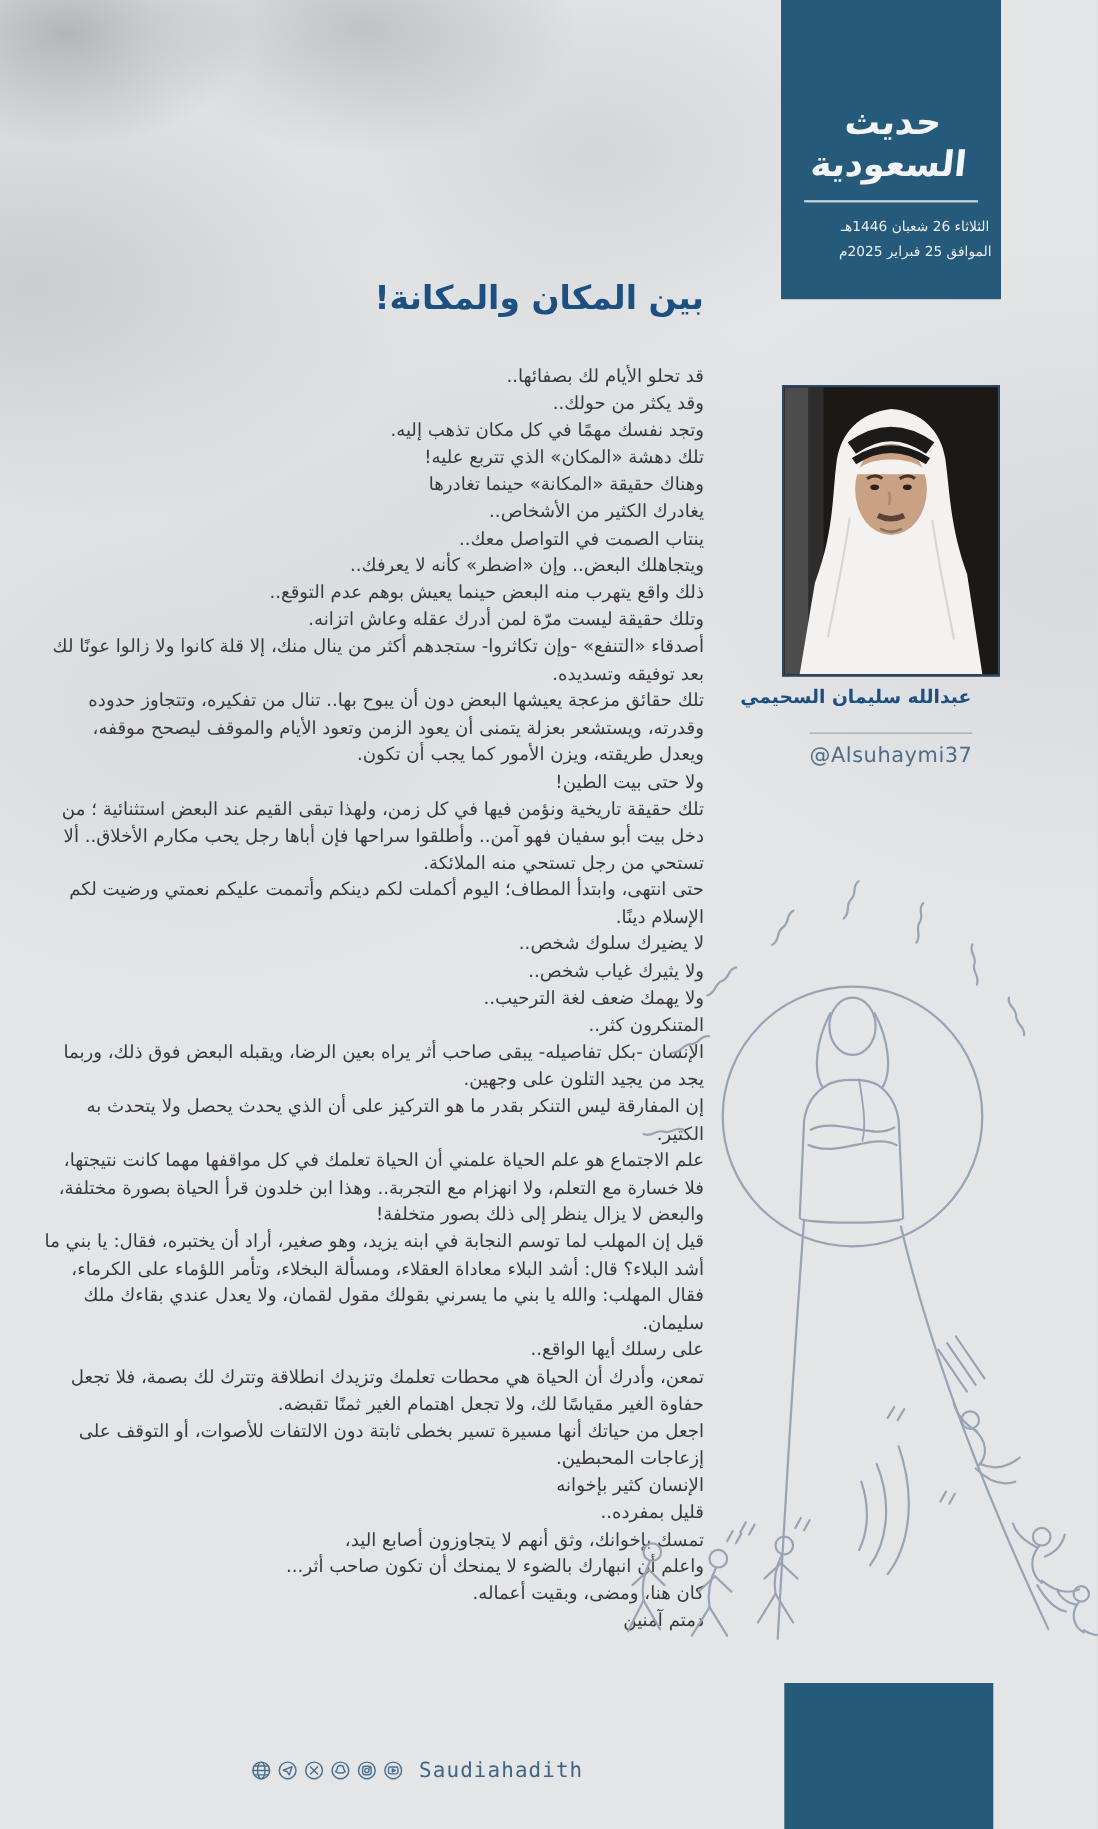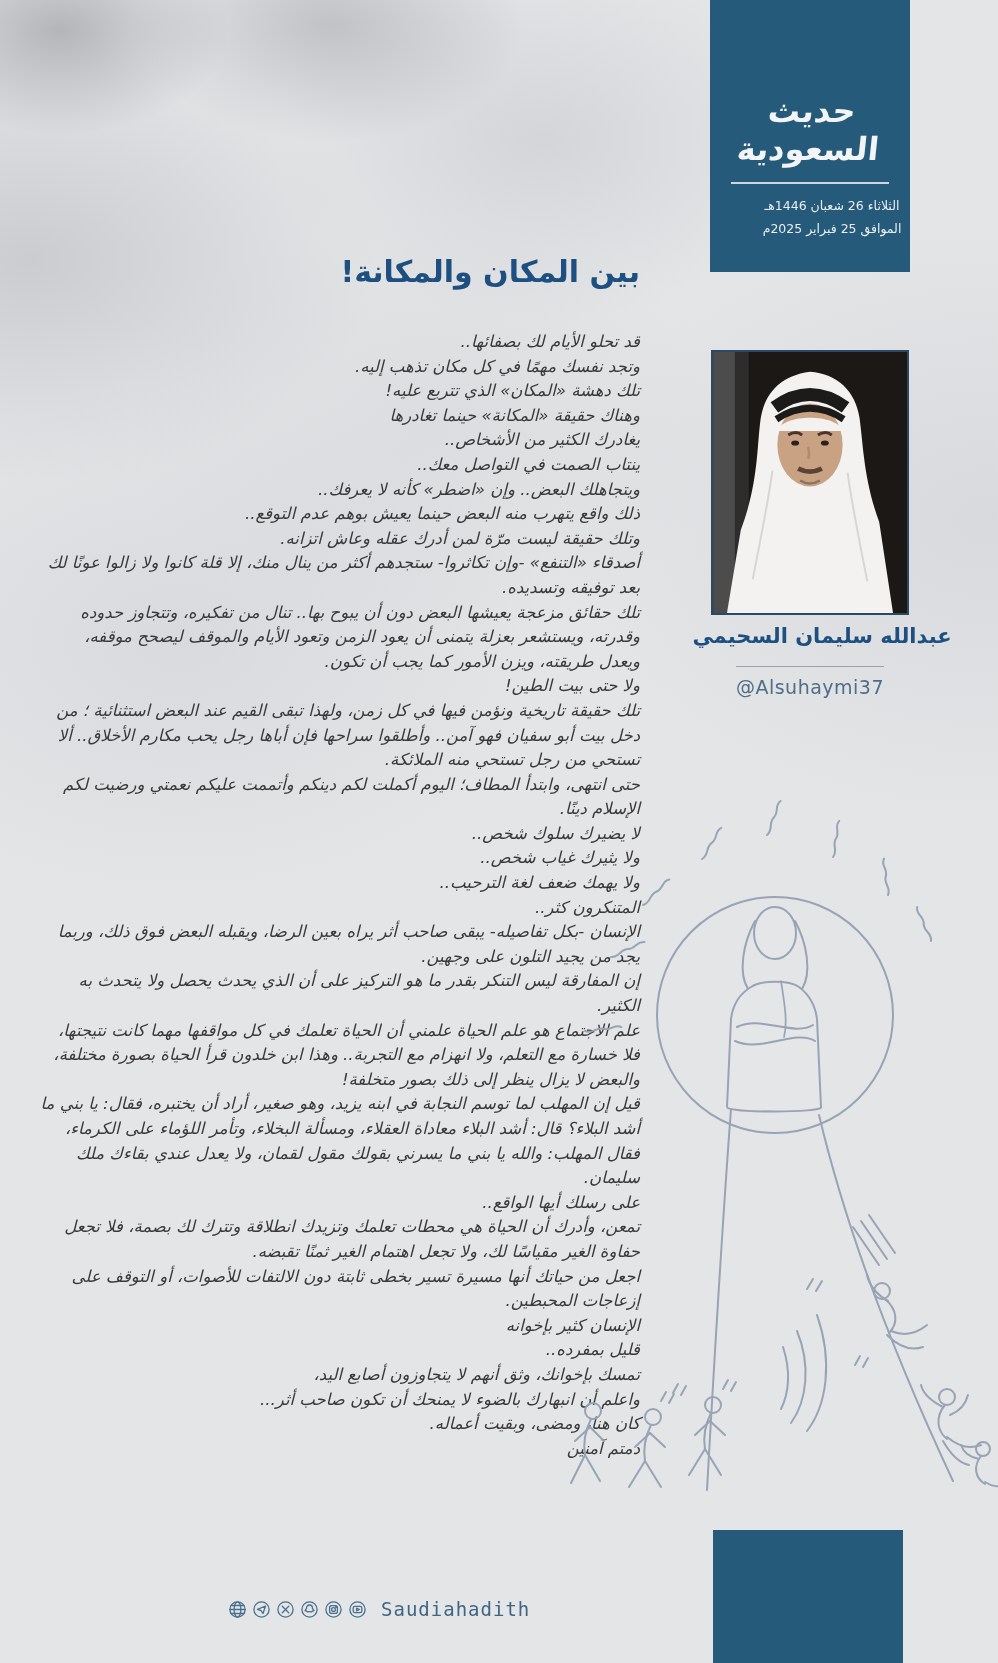--- a/index.html
+++ b/index.html
@@ -18,31 +18,31 @@
   .masthead{position:absolute;left:710px;top:0;width:200px;height:272px;background:#265a7a;
             text-align:center;color:#f2f4f6;}
   .logo{margin-top:92px;font-size:32px;font-weight:bold;direction:rtl;letter-spacing:1px;
         transform:skewX(-6deg);}
   .logo-rule{width:158px;height:2px;background:#ccd6dc;margin:14px auto 0;}
   .mast-date{direction:rtl;font-size:12.5px;line-height:23px;color:#e9eef1;margin-top:10px;padding-left:44px;}
   .mast-date + .mast-date{margin-top:0;}
   .portrait{position:absolute;left:711px;top:350px;width:198px;height:265px;
             border:2px solid #2a4964;box-sizing:border-box;background:#1b1816;}
   .portrait svg{display:block;width:100%;height:100%;}
-  .author-name{position:absolute;left:672px;top:624px;width:300px;text-align:center;
-               direction:rtl;font-size:21px;font-weight:bold;color:#1d4f80;}
+  .author-name{position:absolute;left:628px;top:624px;width:300px;text-align:center;
+               direction:rtl;font-size:17px;font-weight:bold;color:#1d4f80;}
   .author-divider{position:absolute;left:736px;top:666px;width:148px;height:1px;background:#9aa3ab;}
   .author-handle{position:absolute;left:660px;top:676px;width:300px;text-align:center;
                  font-size:19px;color:#4d6d89;letter-spacing:.5px;}
   .bottom-block{position:absolute;left:713px;top:1530px;width:190px;height:133px;background:#265a7a;}
   
   .article-title{position:absolute;left:40px;top:234px;width:600px;direction:rtl;text-align:right;
                  font-size:30px;font-weight:bold;color:#1d4f80;}
   .article-body{position:absolute;left:38px;top:330px;width:602px;direction:rtl;text-align:right;
-                font-size:16.5px;line-height:24.6px;color:#39393b;font-weight:500;font-style:italic;}
+                font-size:16.5px;line-height:24.6px;color:#39393b;font-weight:500;}
   .article-body p{margin:0;}
   
   .illustration{position:absolute;left:555px;top:775px;width:445px;height:725px;}
   .ill *{stroke:#98a3b6;fill:none;stroke-width:2;stroke-linecap:round;stroke-linejoin:round;}
   .ill .bgfill{fill:#e5e6e8;}
   .ill .thin{stroke-width:1.7;}
   
   .footer-row{position:absolute;left:228px;top:1592px;height:34px;display:flex;align-items:center;gap:5px;}
   .soc{width:19px;height:19px;display:inline-block;}
   .soc svg{display:block;width:19px;height:19px;}
@@ -92,20 +92,21 @@
   <div class="author-name">عبدالله سليمان السحيمي</div>
   <div class="author-divider"></div>
   <div class="author-handle">@Alsuhaymi37</div>
 
   <div class="bottom-block"></div>
 
   <h1 class="article-title">بين المكان والمكانة!</h1>
 
   <div class="article-body">
     <p>قد تحلو الأيام لك بصفائها..</p>
+    <p>وقد يكثر من حولك..</p>
     <p>وتجد نفسك مهمًا في كل مكان تذهب إليه.</p>
     <p>تلك دهشة «المكان» الذي تتربع عليه!</p>
     <p>وهناك حقيقة «المكانة» حينما تغادرها</p>
     <p>يغادرك الكثير من الأشخاص..</p>
     <p>ينتاب الصمت في التواصل معك..</p>
     <p>ويتجاهلك البعض.. وإن «اضطر» كأنه لا يعرفك..</p>
     <p>ذلك واقع يتهرب منه البعض حينما يعيش بوهم عدم التوقع..</p>
     <p>وتلك حقيقة ليست مرّة لمن أدرك عقله وعاش اتزانه.</p>
     <p>أصدقاء «التنفع» -وإن تكاثروا- ستجدهم أكثر من ينال منك، إلا قلة كانوا ولا زالوا عونًا لك بعد توفيقه وتسديده.</p>
     <p>تلك حقائق مزعجة يعيشها البعض دون أن يبوح بها.. تنال من تفكيره، وتتجاوز حدوده وقدرته، ويستشعر بعزلة يتمنى أن يعود الزمن وتعود الأيام والموقف ليصحح موقفه، ويعدل طريقته، ويزن الأمور كما يجب أن تكون.</p>

